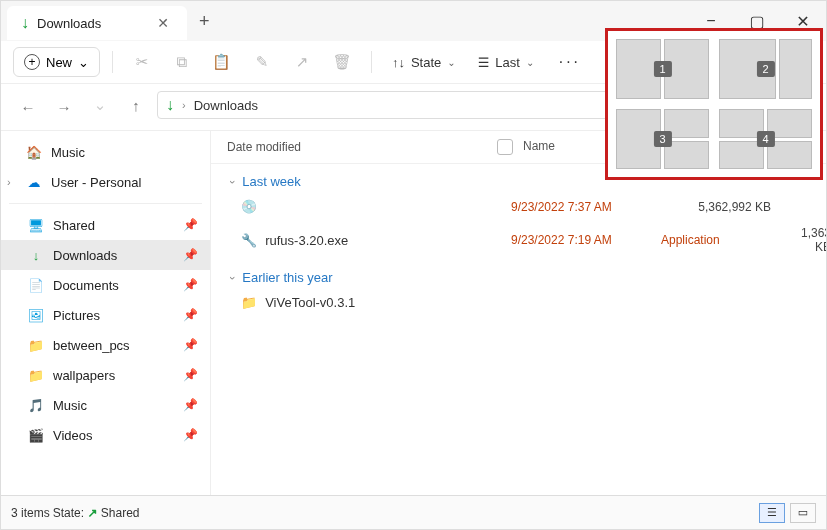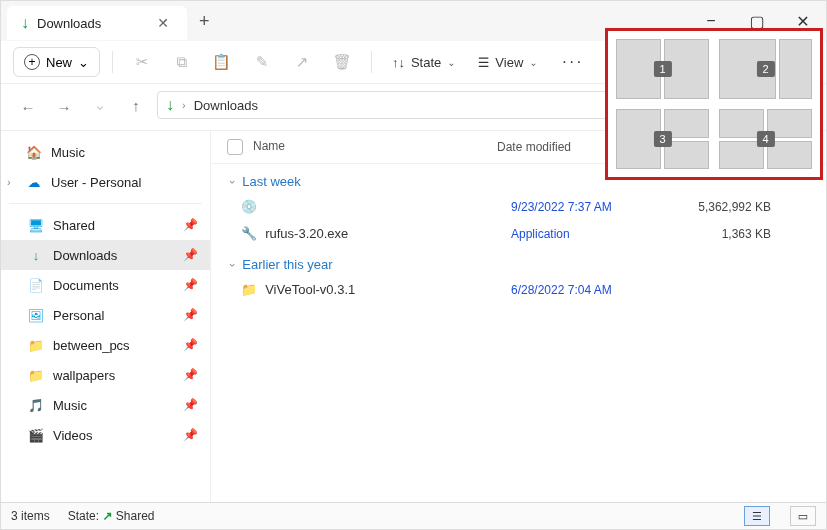--- a/index.html
+++ b/index.html
@@ -58,35 +58,35 @@
     .ico.folder { color: #f0b44a; }
 
     .content { flex: 1; overflow: auto; position: relative; }
     .cols { display: grid; grid-template-columns: 270px 150px 140px auto; padding: 8px 16px; font-size: 12px; color: #555; border-bottom: 1px solid #f0f0f0; align-items: center; }
     .cols .ck { width: 16px; height: 16px; border: 1px solid #bbb; border-radius: 3px; display: inline-block; vertical-align: middle; margin-right: 10px; }
     .group { padding: 10px 16px 4px 20px; font-size: 13px; color: #2678c4; }
     .group .chev { display: inline-block; transform: rotate(90deg); font-size: 11px; margin-right: 4px; color: #888; }
     .row { display: grid; grid-template-columns: 270px 150px 140px auto; padding: 6px 16px 6px 30px; font-size: 13px; color: #333; align-items: center; cursor: pointer; }
     .row .nm { display: flex; align-items: center; gap: 8px; }
     .row .size { text-align: right; padding-right: 30px; font-size: 12px; color: #444; }
-    .row .dm, .row .ty { font-size: 12px; color: #1d4ed8; }
+    .row .dm, .row .ty { font-size: 12px; color: #c2410c; }
 
     
     .snap { position: absolute; top: 28px; right: 4px; width: 218px; border: 3px solid #c81e1e; background: #fff; padding: 8px; display: grid; grid-template-columns: 1fr 1fr; gap: 10px; }
     .layout { background: #fff; display: grid; gap: 3px; height: 60px; cursor: pointer; position: relative; }
     .layout .cell { background: #d9d9d9; border: 1px solid #bbb; }
     .layout .num { position: absolute; top: 50%; left: 50%; transform: translate(-50%,-50%); background: #666; color: #fff; font-size: 11px; padding: 2px 6px; border-radius: 2px; }
     .l1 { grid-template-columns: 1fr 1fr; }
     .l2 { grid-template-columns: 1.7fr 1fr; }
     .l3, .l4 { grid-template-columns: 1fr 1fr; grid-template-rows: 1fr 1fr; }
     .l3 .c1 { grid-row: 1/3; }
     .l4-d { grid-template-columns: 1fr 1fr; grid-template-rows: 1fr 1fr; }
 
     
-    .status { height: 27px; border-top: 1px solid #ddd; display: flex; align-items: center; font-size: 12px; color: #333; padding: 0 10px; gap: 18px; background: #fafafa; }
+    .status { height: 34px; border-top: 1px solid #ddd; display: flex; align-items: center; font-size: 12px; color: #333; padding: 0 10px; gap: 3px; background: #fafafa; }
     .status .spacer { flex:1; }
     .status .viewbtn { width: 26px; height: 20px; border: 1px solid #ccc; display: flex; align-items:center; justify-content:center; font-size: 11px; margin-left: 2px; cursor:pointer; }
     .status .viewbtn.active { background: #e8f0ff; border-color: #6aa0e0; }
     .shared-ico { color: #1a9e3c; font-weight: bold; }
   </style>
 </head>
 <body>
 
 <div class="window">
 
@@ -118,21 +118,21 @@
     <div class="tbicon">↗</div>
     <div class="tbicon">🗑</div>
     <div class="tbsep"></div>
     <div class="tbtxt">
       <span>↑↓</span>
       <span>State</span>
       <span class="chev">⌄</span>
     </div>
     <div class="tbtxt">
       <span>☰</span>
-      <span>View</span>
+      <span>Last</span>
       <span class="chev">⌄</span>
     </div>
     <div class="dots">···</div>
   </div>
 
   <div class="navrow">
     <div class="navarrow">←</div>
     <div class="navarrow">→</div>
     <div class="navarrow" style="color:#ccc">⌄</div>
     <div class="navarrow">↑</div>
@@ -169,21 +169,21 @@
             <span>Downloads</span>
             <span class="pin">📌</span>
           </div>
           <div class="sideitem">
             <span class="ico doc">📄</span>
             <span>Documents</span>
             <span class="pin">📌</span>
           </div>
           <div class="sideitem">
             <span class="ico pic">🖼</span>
-            <span>Personal</span>
+            <span>Pictures</span>
             <span class="pin">📌</span>
           </div>
           <div class="sideitem">
             <span class="ico folder">📁</span>
             <span>between_pcs</span>
             <span class="pin">📌</span>
           </div>
           <div class="sideitem">
             <span class="ico folder">📁</span>
             <span>wallpapers</span>
@@ -197,49 +197,49 @@
           <div class="sideitem">
             <span class="ico video">🎬</span>
             <span>Videos</span>
             <span class="pin">📌</span>
           </div>
         </div>
     </div>
 
     <div class="content">
       <div class="cols">
+        <div>Date modified</div>
         <div><span class="ck"></span><span>Name</span></div>
-        <div>Date modified</div>
         <div style="opacity:0">Type</div>
         <div style="opacity:0">Size</div>
       </div>
       <div id="file-list">
           <div class="group"><span class="chev">›</span> Last week</div>
           <div class="row">
             <div class="nm">
               <span>💿</span>
             </div>
             <div class="dm">9/23/2022 7:37 AM</div>
             <div class="size">5,362,992 KB</div>
           </div>
           <div class="row">
             <div class="nm">
               <span>🔧</span>
               <span>rufus-3.20.exe</span>
             </div>
+            <div class="dm">9/23/2022 7:19 AM</div>
             <div class="ty">Application</div>
             <div class="size">1,363 KB</div>
           </div>
           <div class="group"><span class="chev">›</span> Earlier this year</div>
           <div class="row">
             <div class="nm">
               <span>📁</span>
               <span>ViVeTool-v0.3.1</span>
             </div>
-            <div class="dm">6/28/2022 7:04 AM</div>
             <div class="size"></div>
           </div>
         </div>
     </div>
   </div>
 
   <div class="status">
     <span>3 items</span>
     <span>
       <span>State:</span>

